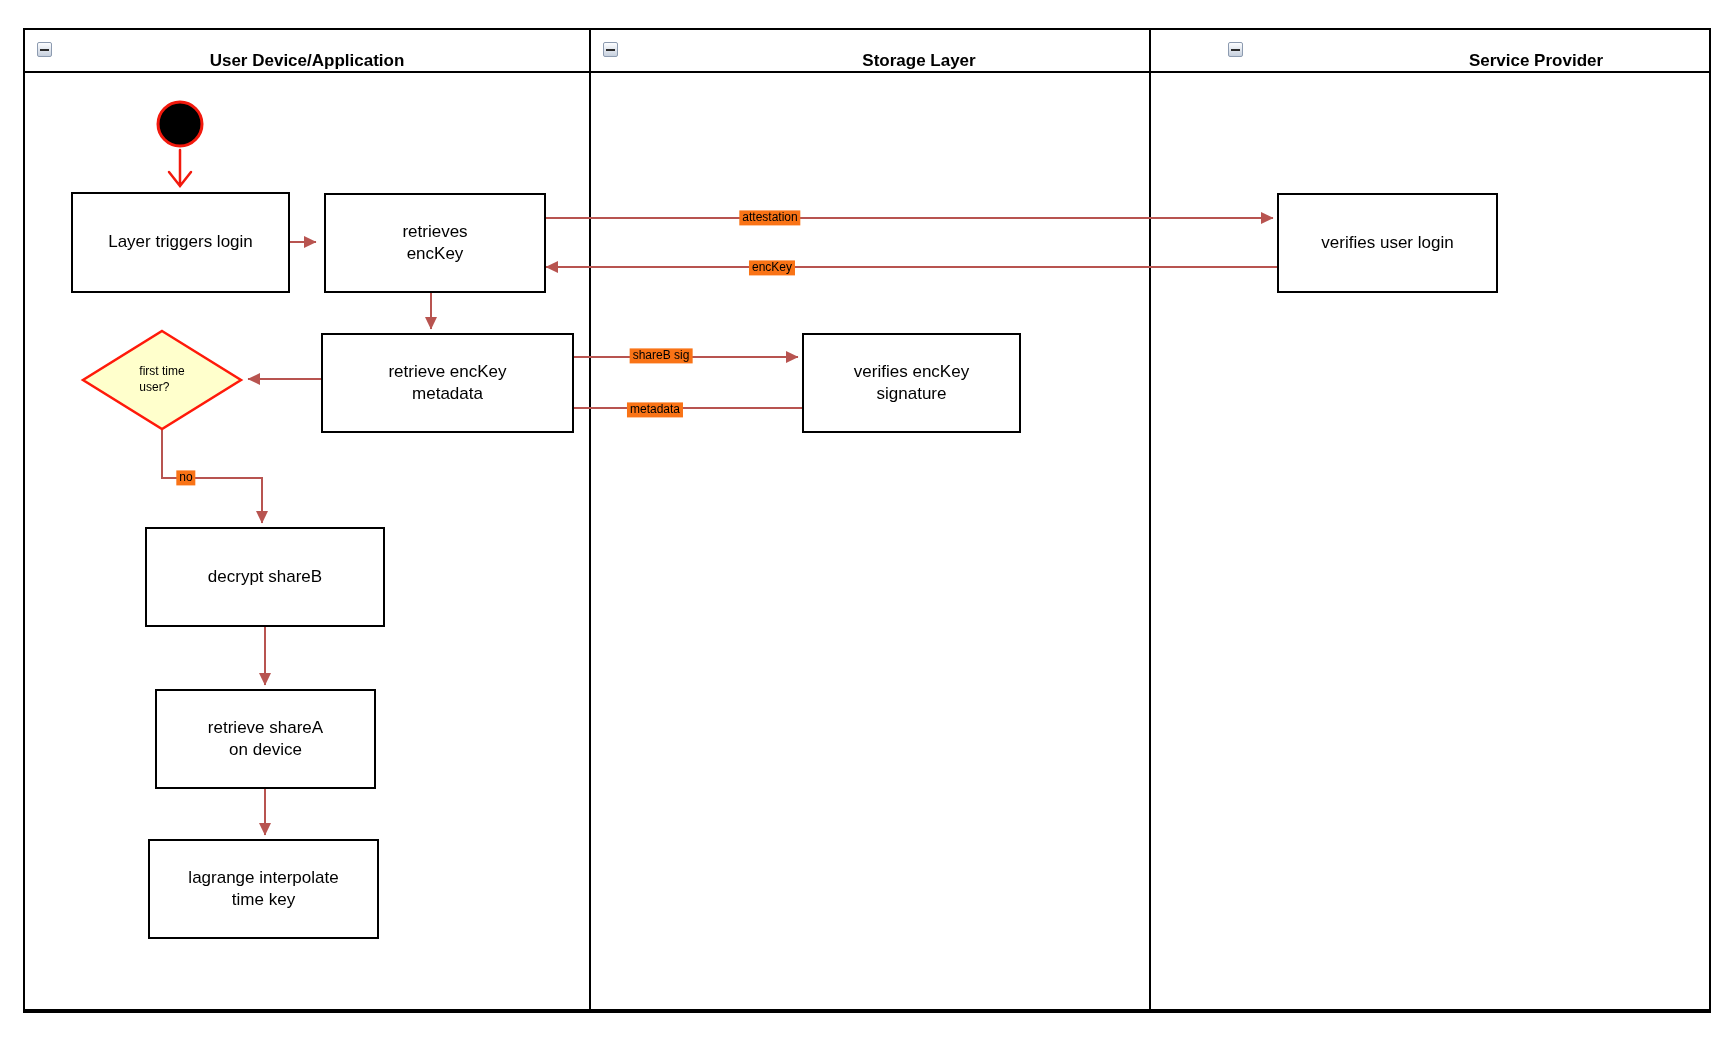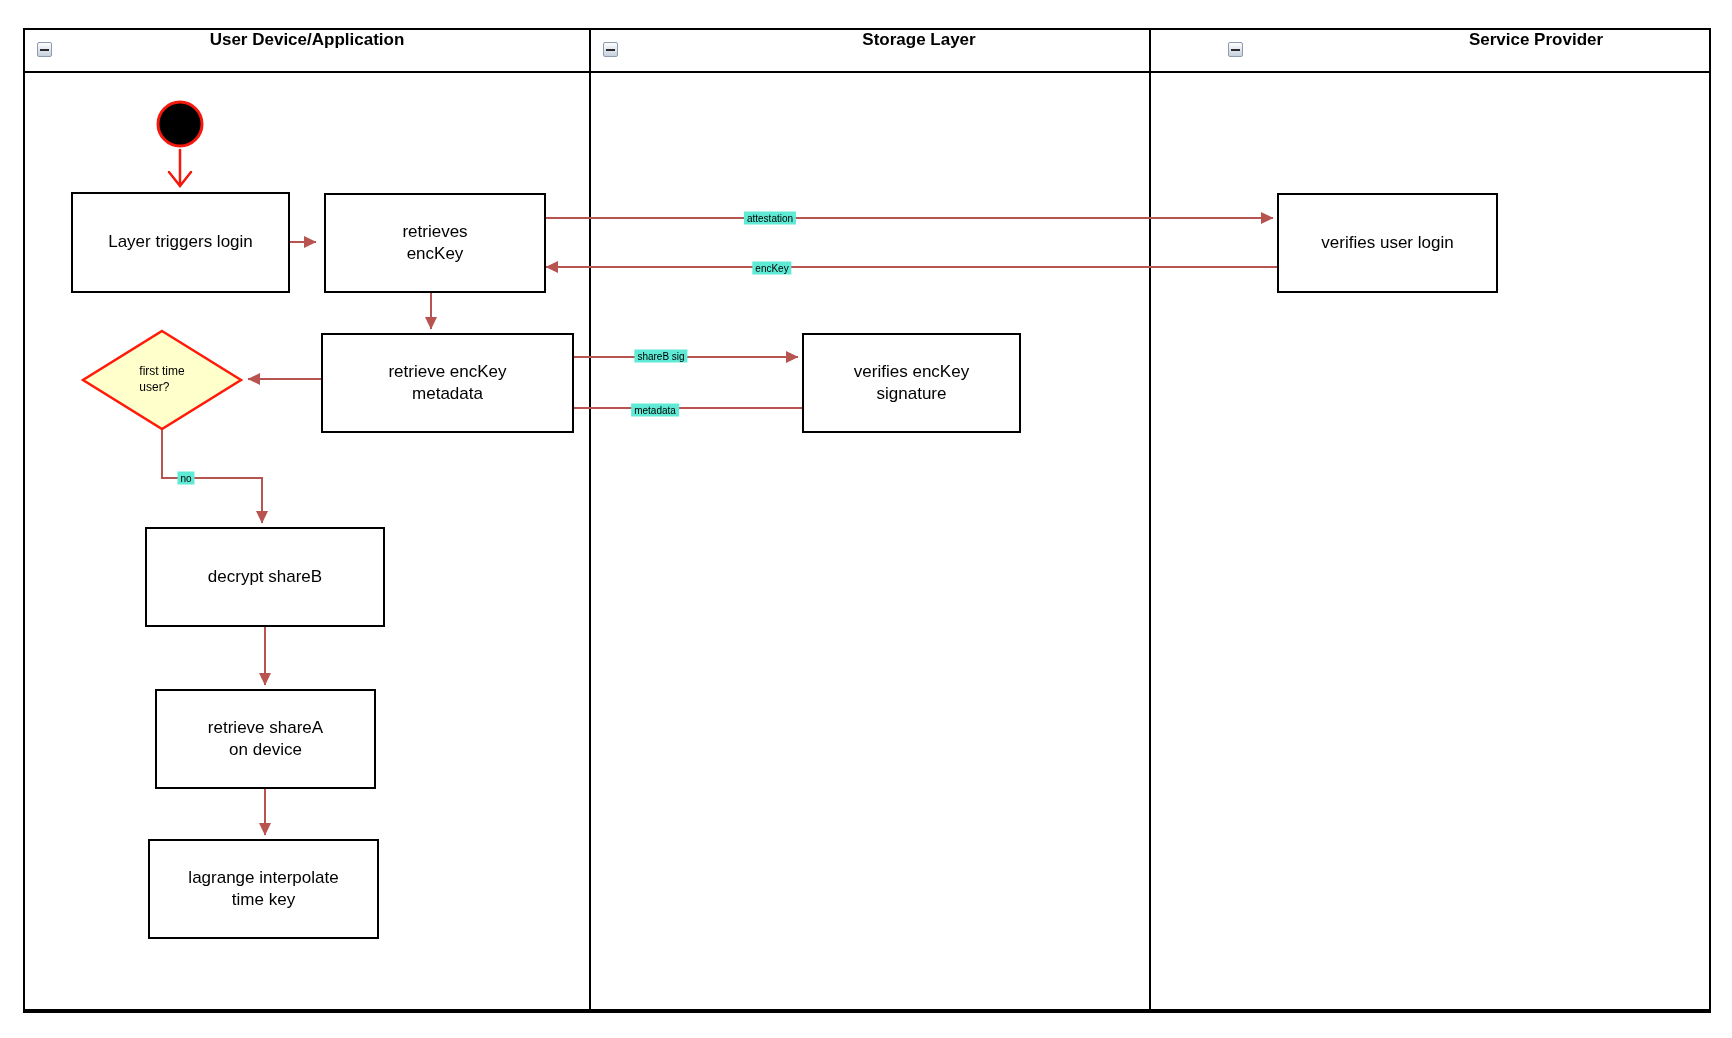--- a/index.html
+++ b/index.html
@@ -16,21 +16,21 @@
     position:relative;width:1732px;height:1038px;background:#ffffff;overflow:hidden;
     font-family:"Liberation Sans",sans-serif;color:#000;
   }
   .pool-frame{
     position:absolute;left:23px;top:28px;width:1688px;height:985px;
     box-sizing:border-box;border:2px solid var(--lane-border,#000);border-bottom-width:4px;
   }
   .lane-sep{position:absolute;top:28px;width:2px;height:985px;background:var(--lane-border,#000);}
   .header-line{position:absolute;left:23px;top:71px;width:1688px;height:2px;background:var(--lane-border,#000);}
   .lane-header{
-    position:absolute;top:30px;height:41px;display:flex;align-items:flex-start;justify-content:center;
+    position:absolute;top:30px;height:41px;display:flex;align-items:flex-end;justify-content:center;
     font-size:17px;font-weight:bold;
   }
   .collapse-icon{
     position:absolute;left:12px;top:12px;width:15px;height:15px;box-sizing:border-box;
     border:1px solid #8d9bb0;border-radius:2px;
     background:linear-gradient(#fdfeff,#c7d0de);
     display:flex;align-items:center;justify-content:center;
   }
   .collapse-icon::after{content:"";display:block;width:9px;height:2px;background:#2a2a2a;}
   .edge-svg{position:absolute;left:0;top:0;width:1732px;height:1038px;}
@@ -44,21 +44,21 @@
     border:2px solid var(--node-border,#000);
     display:flex;align-items:center;justify-content:center;text-align:center;
     font-size:17px;line-height:1.3;white-space:pre-line;
   }
   .diamond-label{
     position:absolute;transform:translate(-50%,-50%);
     font-size:12px;line-height:1.3;white-space:pre-line;
   }
   .edge-label{
     position:absolute;transform:translate(-50%,-50%);
-    background:#5eead4;padding:1px 3px;font-size:10px;line-height:1.1;white-space:nowrap;
+    background:#f97316;padding:1px 3px;font-size:12px;line-height:1.1;white-space:nowrap;
   }
 </style>
 </head>
 <body>
 
 <div class="canvas">
 
   <div class="pool-frame"></div>
   <div class="lane-sep" style="left:589px"></div>
   <div class="lane-sep" style="left:1149px"></div>

